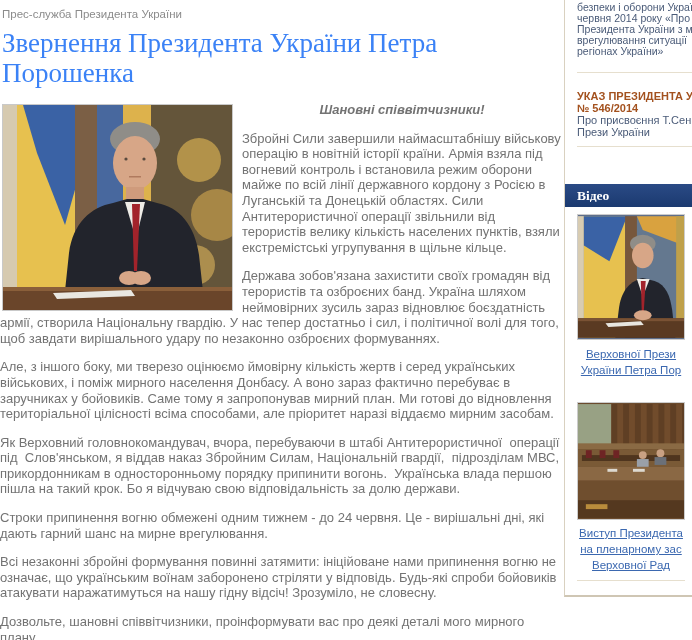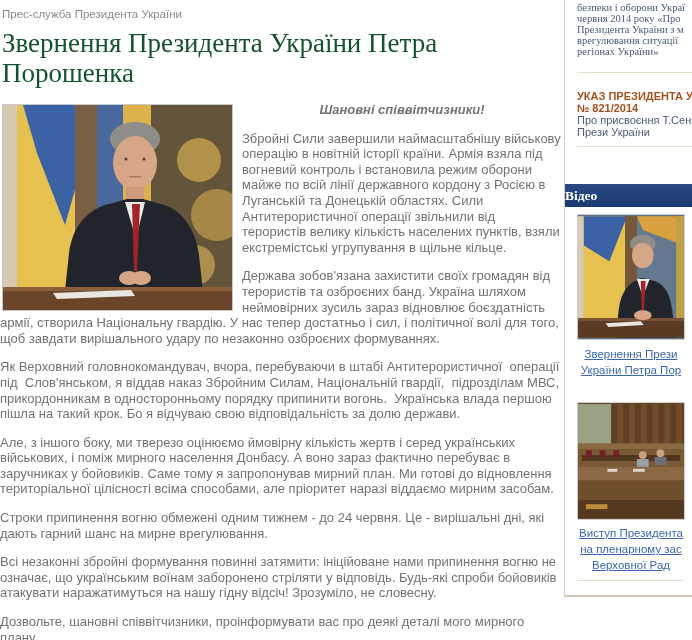--- a/index.html
+++ b/index.html
@@ -6,51 +6,51 @@
   body{
     width:692px;height:640px;overflow:hidden;position:relative;
     background:#ffffff;font-family:"Liberation Sans",sans-serif;
   }
   
   .main{position:absolute;left:0;top:0;width:562px;}
   .kicker{margin:8px 0 0 2px;font-size:11.5px;line-height:13px;color:#8b8b8b;}
   .page-title{
     margin:7px 0 0 2px;max-width:520px;
     font-family:"Liberation Serif",serif;font-weight:400;
-    font-size:27px;line-height:30px;color:#14532d;
+    font-size:27px;line-height:30px;color:#3b82f6;
   }
   .article{margin-top:14px;font-size:13px;line-height:15.6px;color:#737373;}
   .article p{margin:0 0 13px;white-space:pre-wrap;}
   .salutation{text-align:center;font-weight:bold;font-style:italic;margin:2px 0 12px;}
   .photo-frame{
     float:left;width:229px;height:205px;margin:2px 9px 4px 2px;
     border:1px solid #c9c9c9;background:#6d5c3e;
   }
   .photo-frame svg{display:block;}
   
   .sidebar{
     position:absolute;left:564px;top:0;width:128px;height:597px;
     box-sizing:border-box;border-left:1px solid #d9d1c0;border-bottom:2px solid #cfc6b4;
     background:#fff;padding:2px 0 0 12px;overflow:hidden;
   }
   .side-lines div{
-    font-size:10.5px;line-height:11px;color:#4a5b78;white-space:nowrap;cursor:pointer;font-family:Liberation Serif, serif;
+    font-size:10.5px;line-height:11px;color:#4a5b78;white-space:nowrap;cursor:pointer;
   }
   .side-hr{border-top:1px solid #e6dfce;height:0;}
   .hr1{margin-top:15px;}
   .hr2{margin-top:8px;}
   .hr3{margin-top:7px;width:108px;}
   .decree{margin-top:17px;font-size:11px;line-height:12px;white-space:nowrap;cursor:pointer;}
   .decree-heading,.decree-number{color:#a3511e;font-weight:bold;}
   .decree-line{color:#4a5b78;}
   .video-bar{
     margin:37px 0 0 -12px;width:128px;height:23px;box-sizing:border-box;
     background:linear-gradient(#2a4a85,#1b3a70);
     color:#ffffff;font-family:"Liberation Serif",serif;font-weight:bold;
-    font-size:13.5px;line-height:23px;padding-left:0;
+    font-size:13.5px;line-height:23px;padding-left:12px;
   }
   .thumb{
     width:106px;border:1px solid #cccccc;background:#5f6f8c;cursor:pointer;
   }
   .thumb svg{display:block;}
   .thumb1{margin-top:7px;}
   .thumb2{margin-top:24px;background:#6b4b2e;}
   .caption{width:108px;text-align:center;margin-top:6px;font-size:11.5px;line-height:16px;}
   .caption2{margin-top:5px;}
   .caption div{color:#3b68b0;text-decoration:underline;cursor:pointer;white-space:nowrap;}
@@ -88,42 +88,42 @@
         <rect x="0" y="182" width="229" height="4" fill="#8a5f3a"></rect>
         <ellipse cx="126" cy="173" rx="10" ry="7" fill="#d7a687"></ellipse>
         <ellipse cx="138" cy="173" rx="10" ry="7" fill="#d7a687"></ellipse>
         <polygon points="50,188 128,185 132,191 54,194" fill="#e9e7e1"></polygon>
       </svg>
     </div>
 
     <p class="salutation">Шановні співвітчизники!</p>
     <p>Збройні Сили завершили наймасштабнішу військову операцію в новітній історії країни. Армія взяла під вогневий контроль і встановила режим оборони майже по всій лінії державного кордону з Росією в Луганській та Донецькій областях. Сили Антитерористичної операції звільнили від терористів велику кількість населених пунктів, взяли екстремістські угрупування в щільне кільце.</p>
     <p>Держава зобов'язана захистити своїх громадян від терористів та озброєних банд. Україна шляхом неймовірних зусиль зараз відновлює боєздатність армії, створила Національну гвардію. У нас тепер достатньо і сил, і політичної волі для того, щоб завдати вирішального удару по незаконно озброєних формуваннях.</p>
+    <p>Але, з іншого боку, ми тверезо оцінюємо ймовірну кількість жертв і серед українських військових, і поміж мирного населення Донбасу. А воно зараз фактично перебуває в заручниках у бойовиків. Саме тому я запропонував мирний план. Ми готові до відновлення територіальної цілісності всіма способами, але пріоритет наразі віддаємо мирним засобам.</p>
     <p>Як Верховний головнокомандувач, вчора, перебуваючи в штабі Антитерористичної  операції під  Слов'янськом, я віддав наказ Збройним Силам, Національній гвардії,  підрозділам МВС, прикордонникам в односторонньому порядку припинити вогонь.  Українська влада першою пішла на такий крок. Бо я відчуваю свою відповідальність за долю держави.</p>
-    <p>Але, з іншого боку, ми тверезо оцінюємо ймовірну кількість жертв і серед українських військових, і поміж мирного населення Донбасу. А воно зараз фактично перебуває в заручниках у бойовиків. Саме тому я запропонував мирний план. Ми готові до відновлення територіальної цілісності всіма способами, але пріоритет наразі віддаємо мирним засобам.</p>
     <p>Строки припинення вогню обмежені одним тижнем - до 24 червня. Це - вирішальні дні, які дають гарний шанс на мирне врегулювання.</p>
     <p>Всі незаконні збройні формування повинні затямити: ініційоване нами припинення вогню не означає, що українським воїнам заборонено стріляти у відповідь. Будь-які спроби бойовиків атакувати наражатимуться на нашу гідну відсіч! Зрозуміло, не словесну.</p>
     <p>Дозвольте, шановні співвітчизники, проінформувати вас про деякі деталі мого мирного плану.</p>
   </div>
 </div>
 
 <div class="sidebar">
   <div class="side-lines">
     <div>безпеки і оборони Украї</div>
     <div>червня 2014 року «Про</div>
     <div>Президента України з м</div>
     <div>врегулювання ситуації</div>
     <div>регіонах України»</div>
   </div>
 
   <div class="side-hr hr1"></div>
 
   <div class="decree">
     <div class="decree-heading">УКАЗ ПРЕЗИДЕНТА УКРАЇНИ</div>
-    <div class="decree-number">№ 821/2014</div>
+    <div class="decree-number">№ 546/2014</div>
     <div class="decree-line">Про присвоєння Т.Сенюк</div>
     <div class="decree-line">Прези України</div>
   </div>
 
   <div class="side-hr hr2"></div>
 
   <div class="video-bar">Відео</div>
 
   <div class="thumb thumb1">
     <svg viewBox="0 0 108 124" width="106" height="124">
@@ -139,21 +139,21 @@
       <path d="M38,124 L42,92 C45,74 54,66 66,63 L78,66 C90,70 94,82 96,96 L99,124 Z" fill="#22242c"></path>
       <polygon points="60,64 73,64 66,82" fill="#eeece7"></polygon>
       <path d="M64,66 L69,66 L67,98 L65,98 Z" fill="#a2232b"></path>
       <rect x="0" y="104" width="108" height="20" fill="#5a3a22"></rect>
       <rect x="0" y="104" width="108" height="3" fill="#7a5234"></rect>
       <ellipse cx="66" cy="101" rx="9" ry="5" fill="#d7a687"></ellipse>
       <polygon points="28,109 64,107 67,111 31,113" fill="#e8e6e0"></polygon>
     </svg>
   </div>
   <div class="caption">
-    <div>Звернення Прези</div>
+    <div>Верховної Прези</div>
     <div>України Петра Пор</div>
   </div>
 
   <div class="thumb thumb2">
     <svg viewBox="0 0 108 116" width="106" height="116">
       <rect width="108" height="116" fill="#6b4b2e"></rect>
       <rect x="0" y="0" width="34" height="42" fill="#98a184"></rect>
       <rect x="34" y="0" width="74" height="50" fill="#5f3f24"></rect>
       <rect x="40" y="0" width="6" height="50" fill="#714c2c"></rect>
       <rect x="52" y="0" width="6" height="50" fill="#714c2c"></rect>

